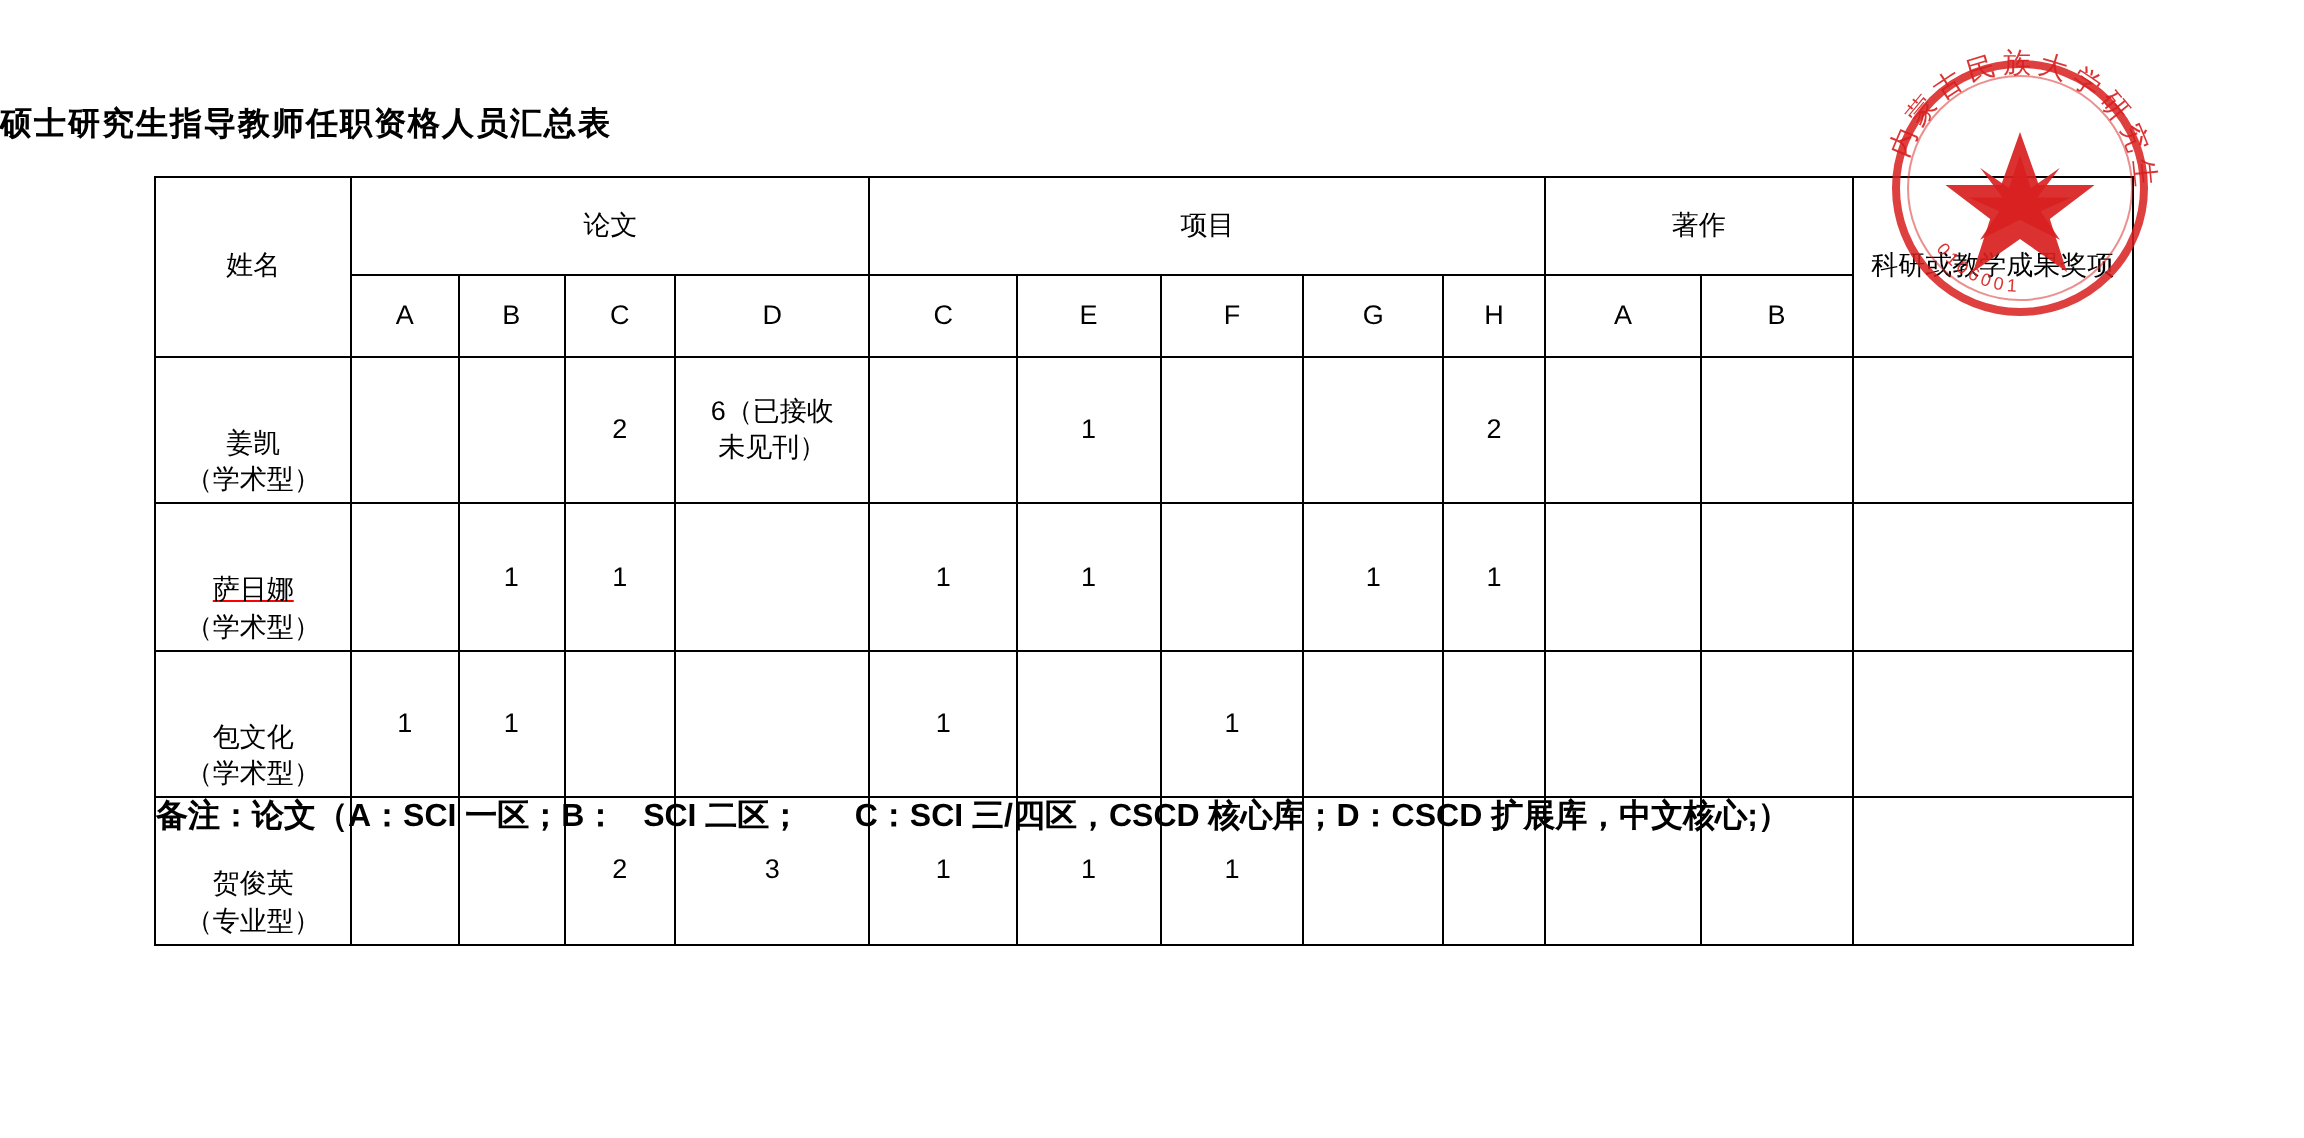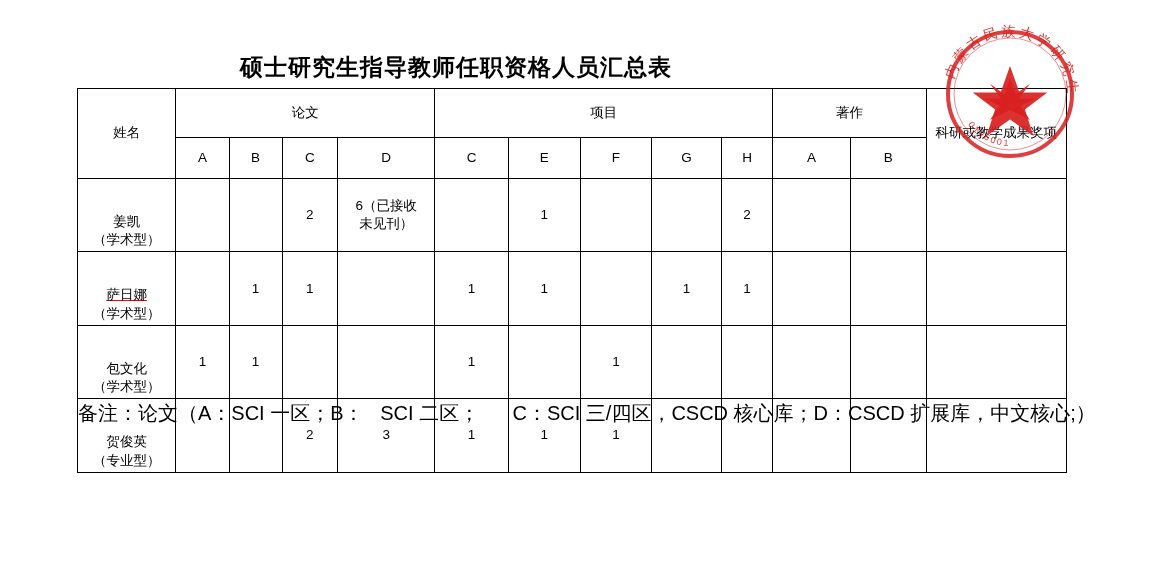--- a/index.html
+++ b/index.html
@@ -18,22 +18,21 @@
   .page {
     position: relative;
     width: 1152px;
     height: 569px;
   }
   .doc-title {
     position: absolute;
     top: 52px;
     left: 0;
     width: 912px;
-    text-align: center;
-    font-size: 23px;
+    font-size: 16px;
     font-weight: bold;
     letter-spacing: 1px;
   }
   table.main-table {
     position: absolute;
     top: 88px;
     left: 77px;
     width: 990px;
     border-collapse: collapse;
     table-layout: fixed;
@@ -76,22 +75,23 @@
     text-decoration-color: #2222cc;
   }
   .cell-multiline {
     line-height: 1.3;
   }
   .notes {
     position: absolute;
     left: 78px;
     top: 394px;
     width: 1000px;
-    font-size: 20px;
+    font-size: 16px;
     line-height: 1.9;
+    font-weight: bold;
   }
   .notes div {
     white-space: pre;
   }
   
   .stamp {
     position: absolute;
     left: 930px;
     top: 14px;
     width: 160px;

